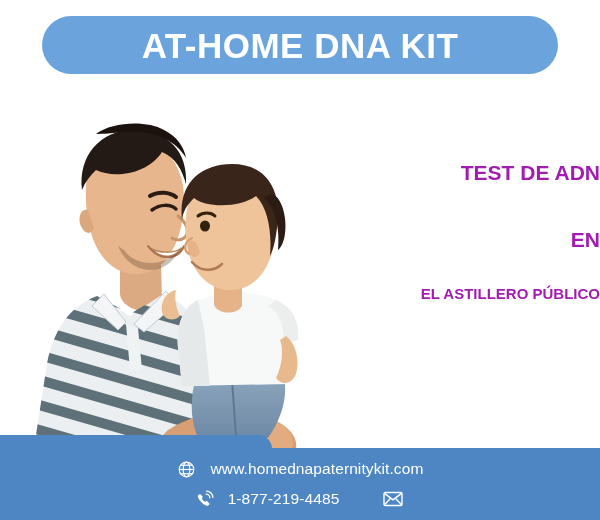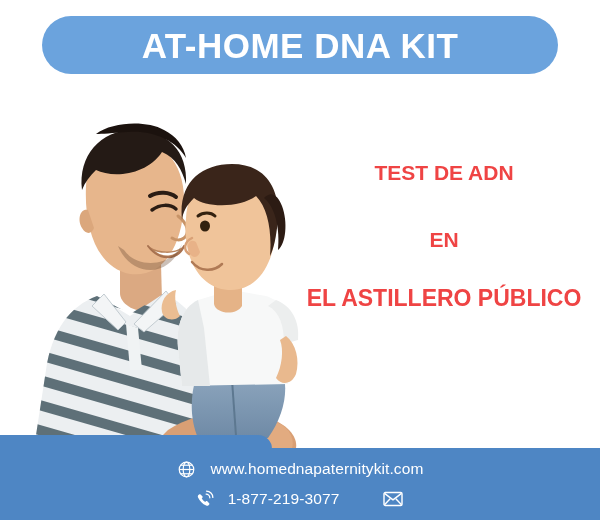--- a/index.html
+++ b/index.html
@@ -57,30 +57,31 @@
 
   
   .text-block {
     position: absolute;
     left: 288px;
     top: 160px;
     width: 312px;
     text-align: center;
   }
   .text-line {
-    color: #ef4444;
+    color: #a21caf;
     font-size: 21px;
     font-weight: bold;
     text-transform: uppercase;
     line-height: 1.2;
     white-space: nowrap;
+    text-align: right;
   }
   .text-line.l1 { margin: 0 0 0 0; }
   .text-line.l2 { margin: 42px 0 0 0; }
-  .text-line.l3 { margin: 33px 0 0 0; font-size: 23px; }
+  .text-line.l3 { margin: 33px 0 0 0; font-size: 15px; }
 
   
   .footer {
     position: absolute;
     left: 0;
     bottom: 0;
     width: 600px;
     height: 85px;
   }
   .footer-shape-left {
@@ -282,21 +283,21 @@
       <div class="footer-row footer-row-contact">
 
         <span class="contact-item">
           <span class="footer-icon">
             <svg width="19" height="19" viewBox="0 0 24 24" fill="none" stroke="#ffffff" stroke-width="1.9" stroke-linecap="round" stroke-linejoin="round">
               <path d="M15.4 16.6 L13 14.2 C12.5 13.7 11.7 13.7 11.2 14.2 L10.4 15 C8.6 13.9 7.1 12.4 6 10.6 L6.8 9.8 C7.3 9.3 7.3 8.5 6.8 8 L4.4 5.6 C3.9 5.1 3.1 5.1 2.6 5.6 L1.8 6.4 C1 7.2 0.8 8.4 1.3 9.4 C3.5 14 7 17.5 11.6 19.7 C12.6 20.2 13.8 20 14.6 19.2 L15.4 18.4 C15.9 17.9 15.9 17.1 15.4 16.6 Z" fill="#ffffff" stroke="none"></path>
               <path d="M16.2 9.8 C16.2 7.2 14.1 5.1 11.5 5.1" stroke-width="1.6"></path>
               <path d="M20 9.4 C20 5 16.4 1.4 12 1.4" stroke-width="1.6"></path>
             </svg>
           </span>
-          <span class="footer-text">1-877-219-3077</span>
+          <span class="footer-text">1-877-219-4485</span>
         </span>
 
         <span class="contact-gap"></span>
 
         <span class="contact-item">
           <span class="footer-icon">
             <svg width="21" height="16" viewBox="0 0 24 18" fill="none" stroke="#ffffff" stroke-width="1.7" stroke-linejoin="round">
               <rect x="1.2" y="1.2" width="21.6" height="15.6" rx="1.6"></rect>
               <path d="M1.8 2.2 L12 10 L22.2 2.2"></path>
               <path d="M1.8 15.8 L8.6 8.6"></path>

